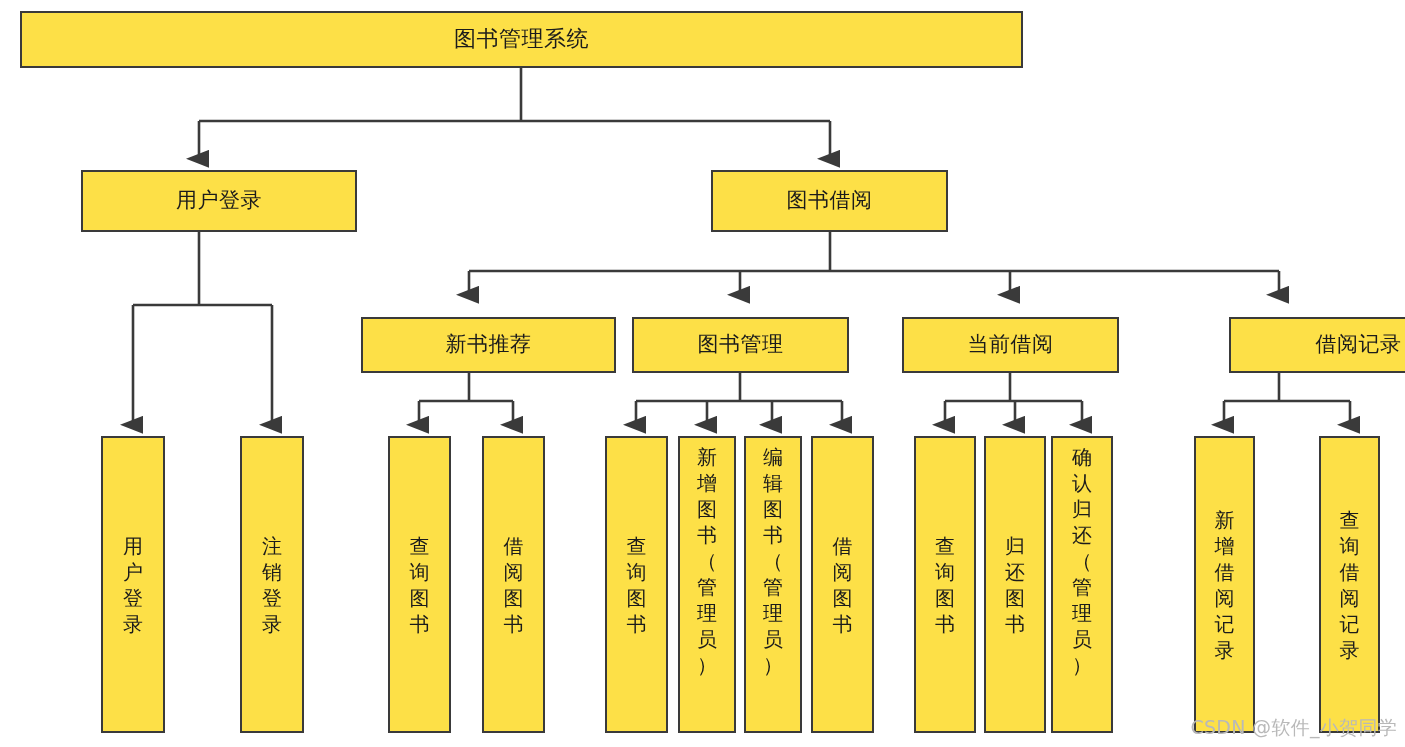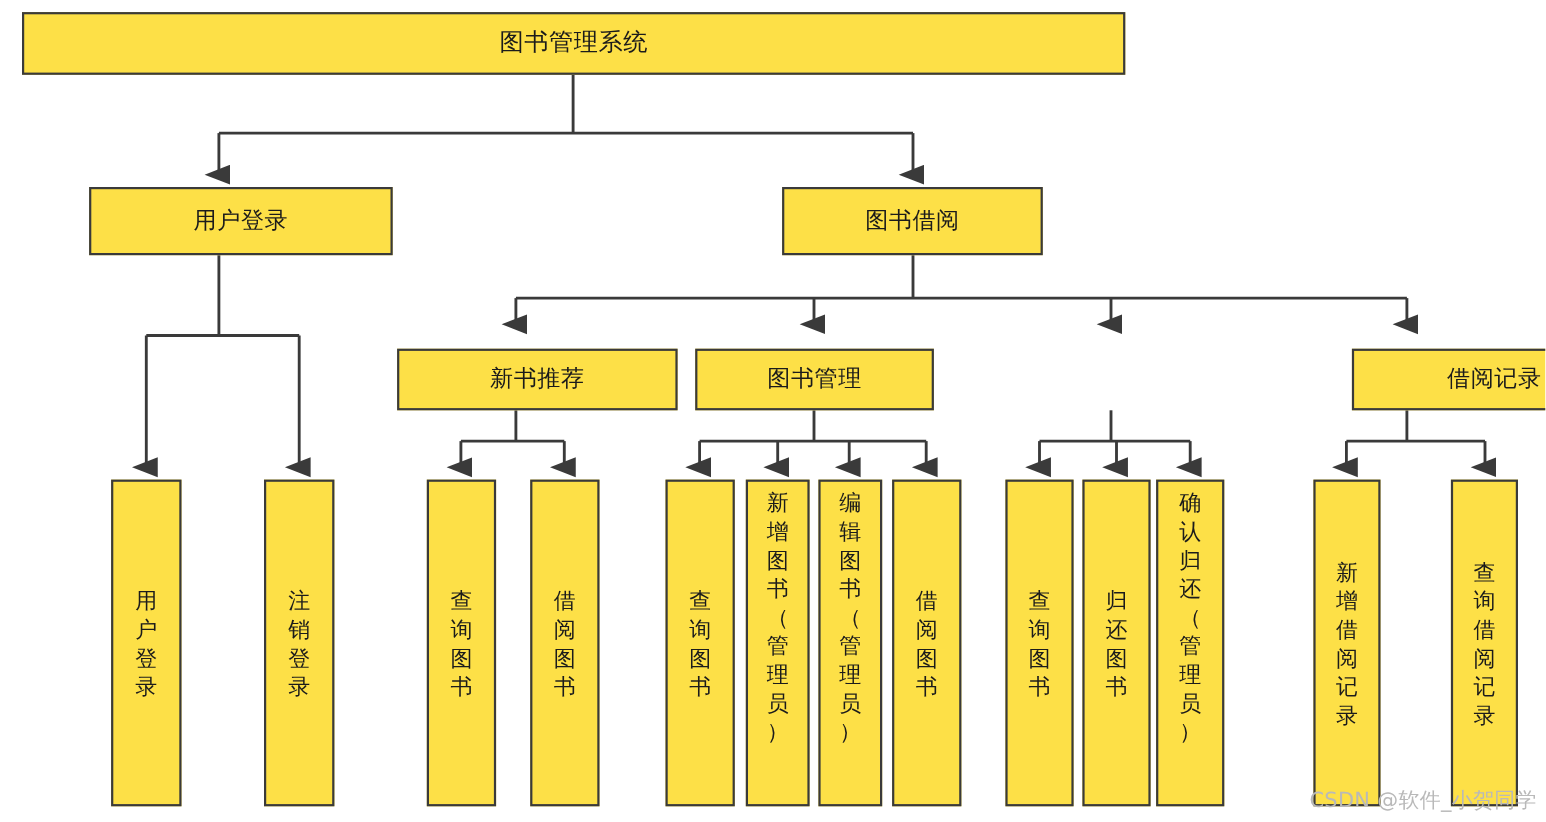--- a/index.html
+++ b/index.html
@@ -139,20 +139,23 @@
   <div class="node node-h" style="left:711px; top:170px; width:237px; height:62px;">
     <span>图书借阅</span>
   </div>
 
   <div class="node node-h" style="left:361px; top:317px; width:255px; height:56px;">
     <span>新书推荐</span>
   </div>
   <div class="node node-h" style="left:632px; top:317px; width:217px; height:56px;">
     <span>图书管理</span>
   </div>
+  <div class="node node-h" style="left:902px; top:317px; width:217px; height:56px;">
+    <span>当前借阅</span>
+  </div>
   <div class="node node-h" style="left:1229px; top:317px; width:259px; height:56px;">
     <span>借阅记录</span>
   </div>
 
   <div class="node node-v vcenter" style="left:101px; top:436px; width:64px; height:297px;">
     <span class="vtext">用
 户
 登
 录</span>
   </div>

